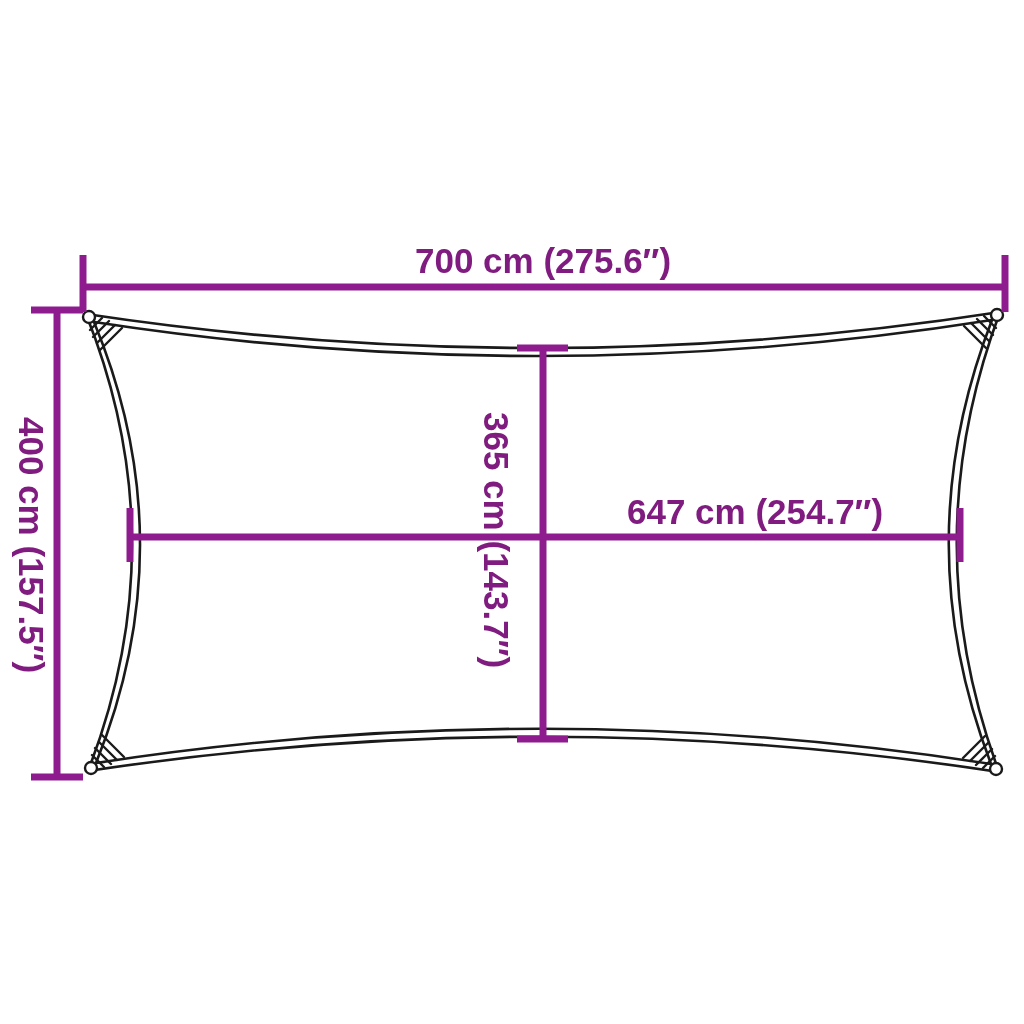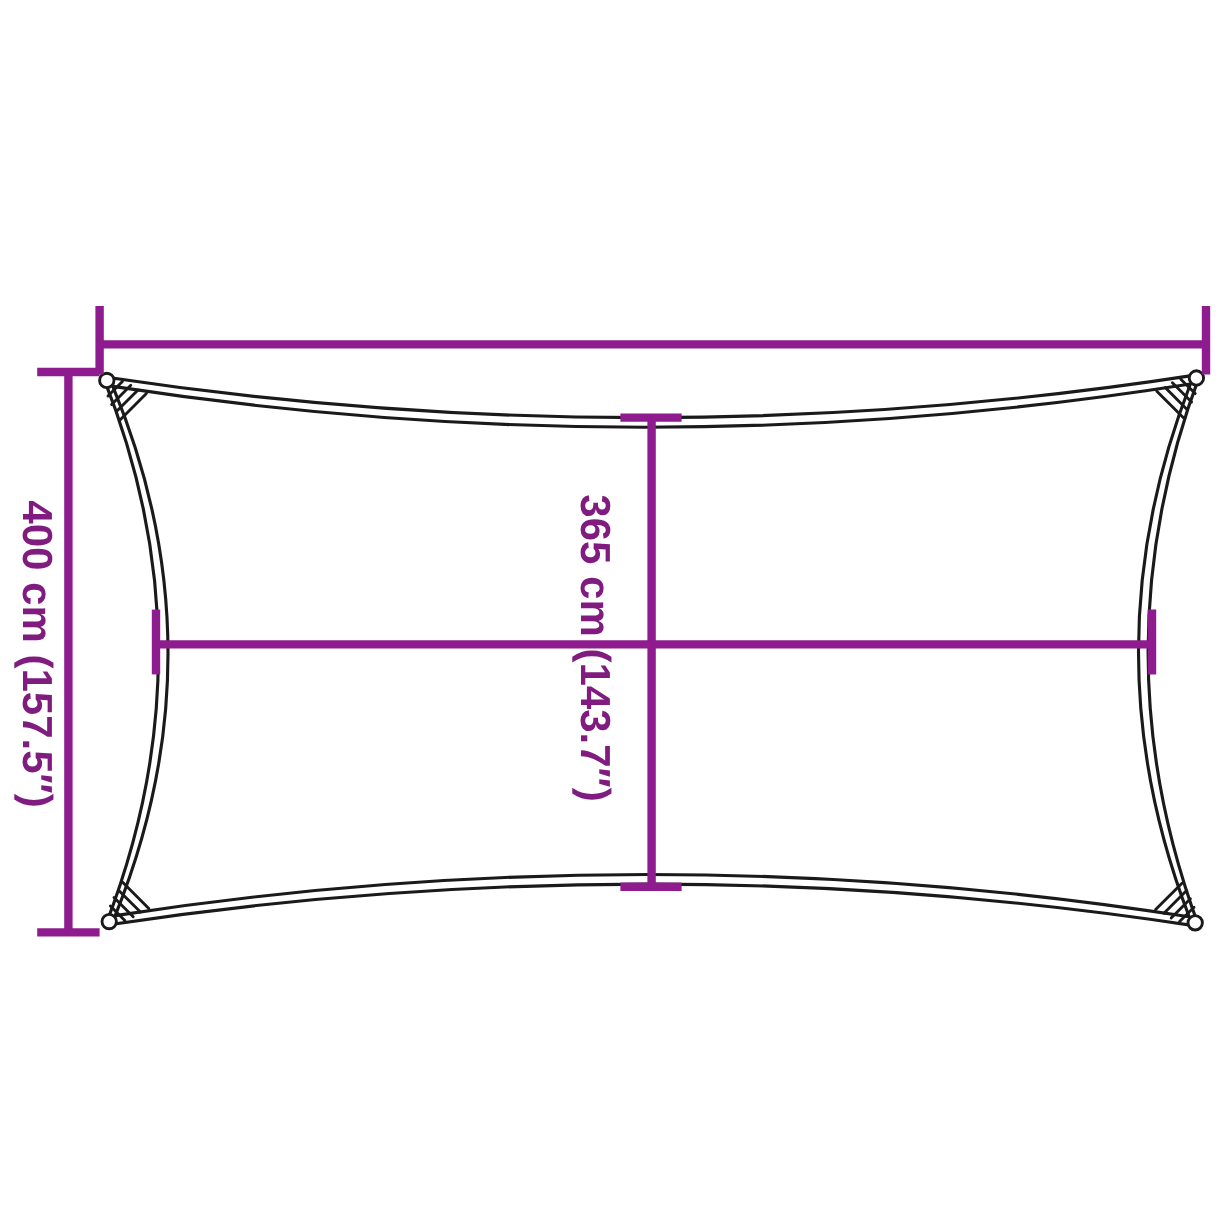--- a/index.html
+++ b/index.html
@@ -104,19 +104,21 @@
       </g>
 
       <g>
         <line x1="130" y1="537" x2="960" y2="537"></line>
         <line x1="130" y1="508" x2="130" y2="562"></line>
         <line x1="960" y1="508" x2="960" y2="562"></line>
       </g>
     </g>
   </svg>
 
+  <div class="dim-label horiz" style="left:543px; top:278px;">700 cm (275.6″)</div>
 
   <div class="dim-label vert" style="left:31px; top:545px;">400 cm (157.5″)</div>
 
   <div class="dim-label vert" style="left:496px; top:540px;">365 cm (143.7″)</div>
 
+  <div class="dim-label horiz" style="left:755px; top:529px;">647 cm (254.7″)</div>
 
 </div>
 
 </body></html>

